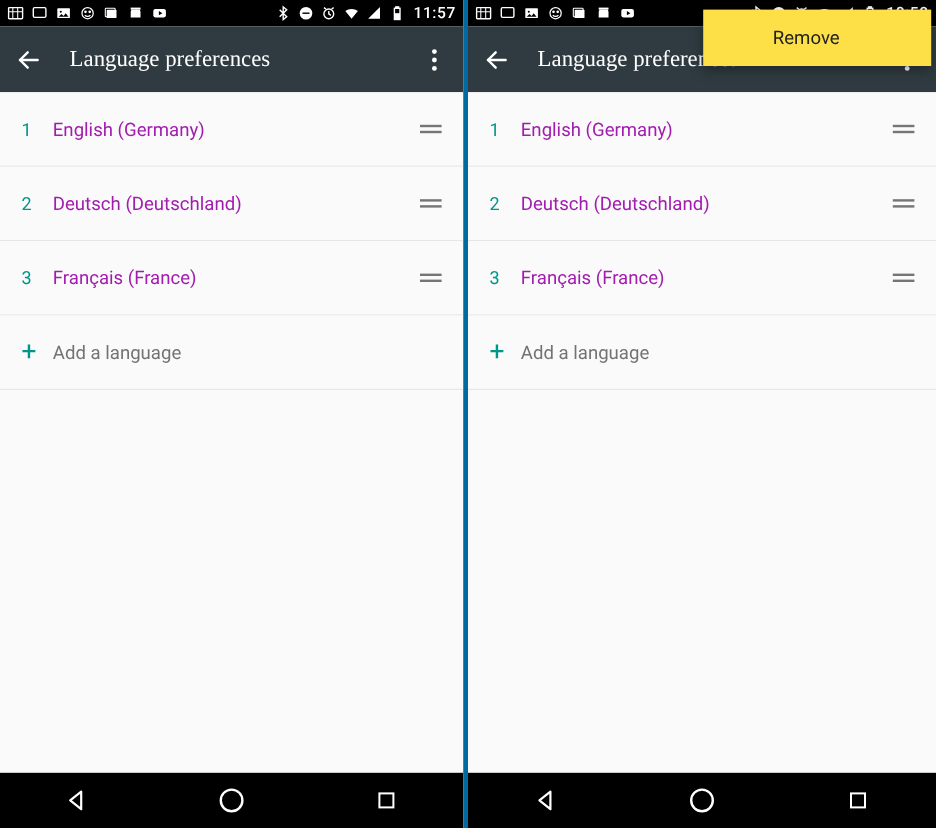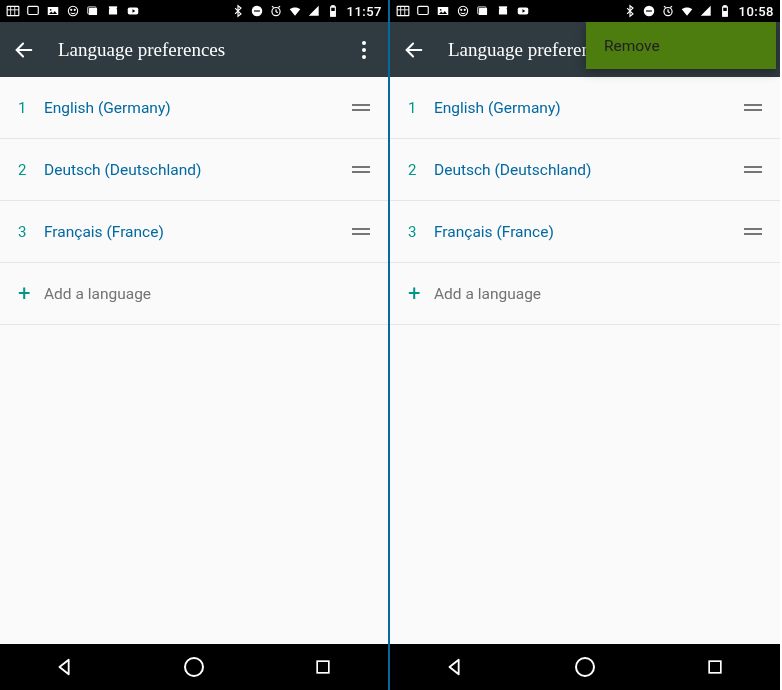--- a/index.html
+++ b/index.html
@@ -1,18 +1,18 @@
 <!DOCTYPE html>
 <html><head>
 <meta charset="utf-8">
 <style>
   * { box-sizing: border-box; margin: 0; padding: 0; }
   html, body { width: 782px; height: 690px; background: #fff; font-family: Roboto, "Helvetica Neue", Arial, sans-serif; }
   .stage { display: flex; width: 782px; height: 690px; }
-  .phone { width: 390px; height: 690px; background: #fafafa; position: relative; overflow: hidden; border-right: 2px solid #0369a1; display: flex; flex-direction: column; }
+  .phone { width: 390px; height: 690px; background: #fafafa; position: relative; overflow: hidden; border-right: 4px solid #0369a1; display: flex; flex-direction: column; }
   .phone:last-child { border-right: none; }
 
   
   .status { height: 22px; background: #000; color: #fff; display: flex; align-items: center; font-size: 12px; padding: 0 6px; }
   .status .left { display: flex; gap: 6px; align-items: center; }
   .status .right { margin-left: auto; display: flex; gap: 5px; align-items: center; }
   .status .clock { font-size: 13px; margin-left: 2px; letter-spacing: .5px; font-weight: 500;}
   .sicon { width: 14px; height: 14px; display: inline-block; }
   .sicon svg { width: 100%; height: 100%; display:block; }
 
@@ -21,34 +21,34 @@
   .toolbar .back { width: 28px; height: 28px; display:flex; align-items:center; justify-content:center; }
   .toolbar .title { font-size: 19px; font-weight: 500; margin-left: 20px; flex: 1; white-space: nowrap; overflow:hidden;font-family:Liberation Serif, serif; }
   .toolbar .overflow { width: 28px; height:28px; display:flex; align-items:center; justify-content:center;}
   .dot { width:4px; height:4px; border-radius:50%; background:#fff; margin:1.5px 0;}
   .dots { display:flex; flex-direction:column; align-items:center;}
 
   
   .content { flex: 1; background:#fafafa; }
   .row { height: 62px; display:flex; align-items:center; padding: 0 18px; border-bottom: 1px solid #e6e6e6; background:#fafafa;}
   .row .num { width: 26px; color:#009688; font-size:15px; font-weight:400;}
-  .row .label { font-size:15.5px; color:#0369a1; flex:1;}
+  .row .label { font-size:15.5px; color:#a21caf; flex:1;}
   .row .handle { width:22px; display:flex; flex-direction:column; gap:3px; align-items:flex-end;}
   .row .handle .bar { width:18px; height:2px; background:#757575;}
   .addrow { height: 62px; display:flex; align-items:center; padding: 0 18px; border-bottom: 1px solid #e6e6e6; background:#fafafa;}
   .addrow .plus { width:26px; color:#009688; font-size:22px; font-weight:400; line-height:1;}
   .addrow .label { font-size:15.5px; color:#737373;}
 
   
   .nav { height: 46px; background:#000; display:flex; align-items:center; justify-content:space-around;}
   .nav .nbtn { width:26px; height:26px; display:flex; align-items:center; justify-content:center;}
   .nav svg { display:block; }
 
   
-  .menu { position:absolute; top: 22px; right: 4px; width: 190px; background:#4d7c0f; box-shadow: 0 3px 10px rgba(0,0,0,.35); z-index:10;}
+  .menu { position:absolute; top: 8px; right: 4px; width: 190px; background:#fde047; box-shadow: 0 3px 10px rgba(0,0,0,.35); z-index:10;padding-left:40px;}
   .menu .mitem { height:47px; display:flex; align-items:center; padding:0 18px; font-size:15.5px; color:#212121;}
 
   
 </style>
 </head>
 <body>
 
 <div class="stage">
 
   <div class="phone">

